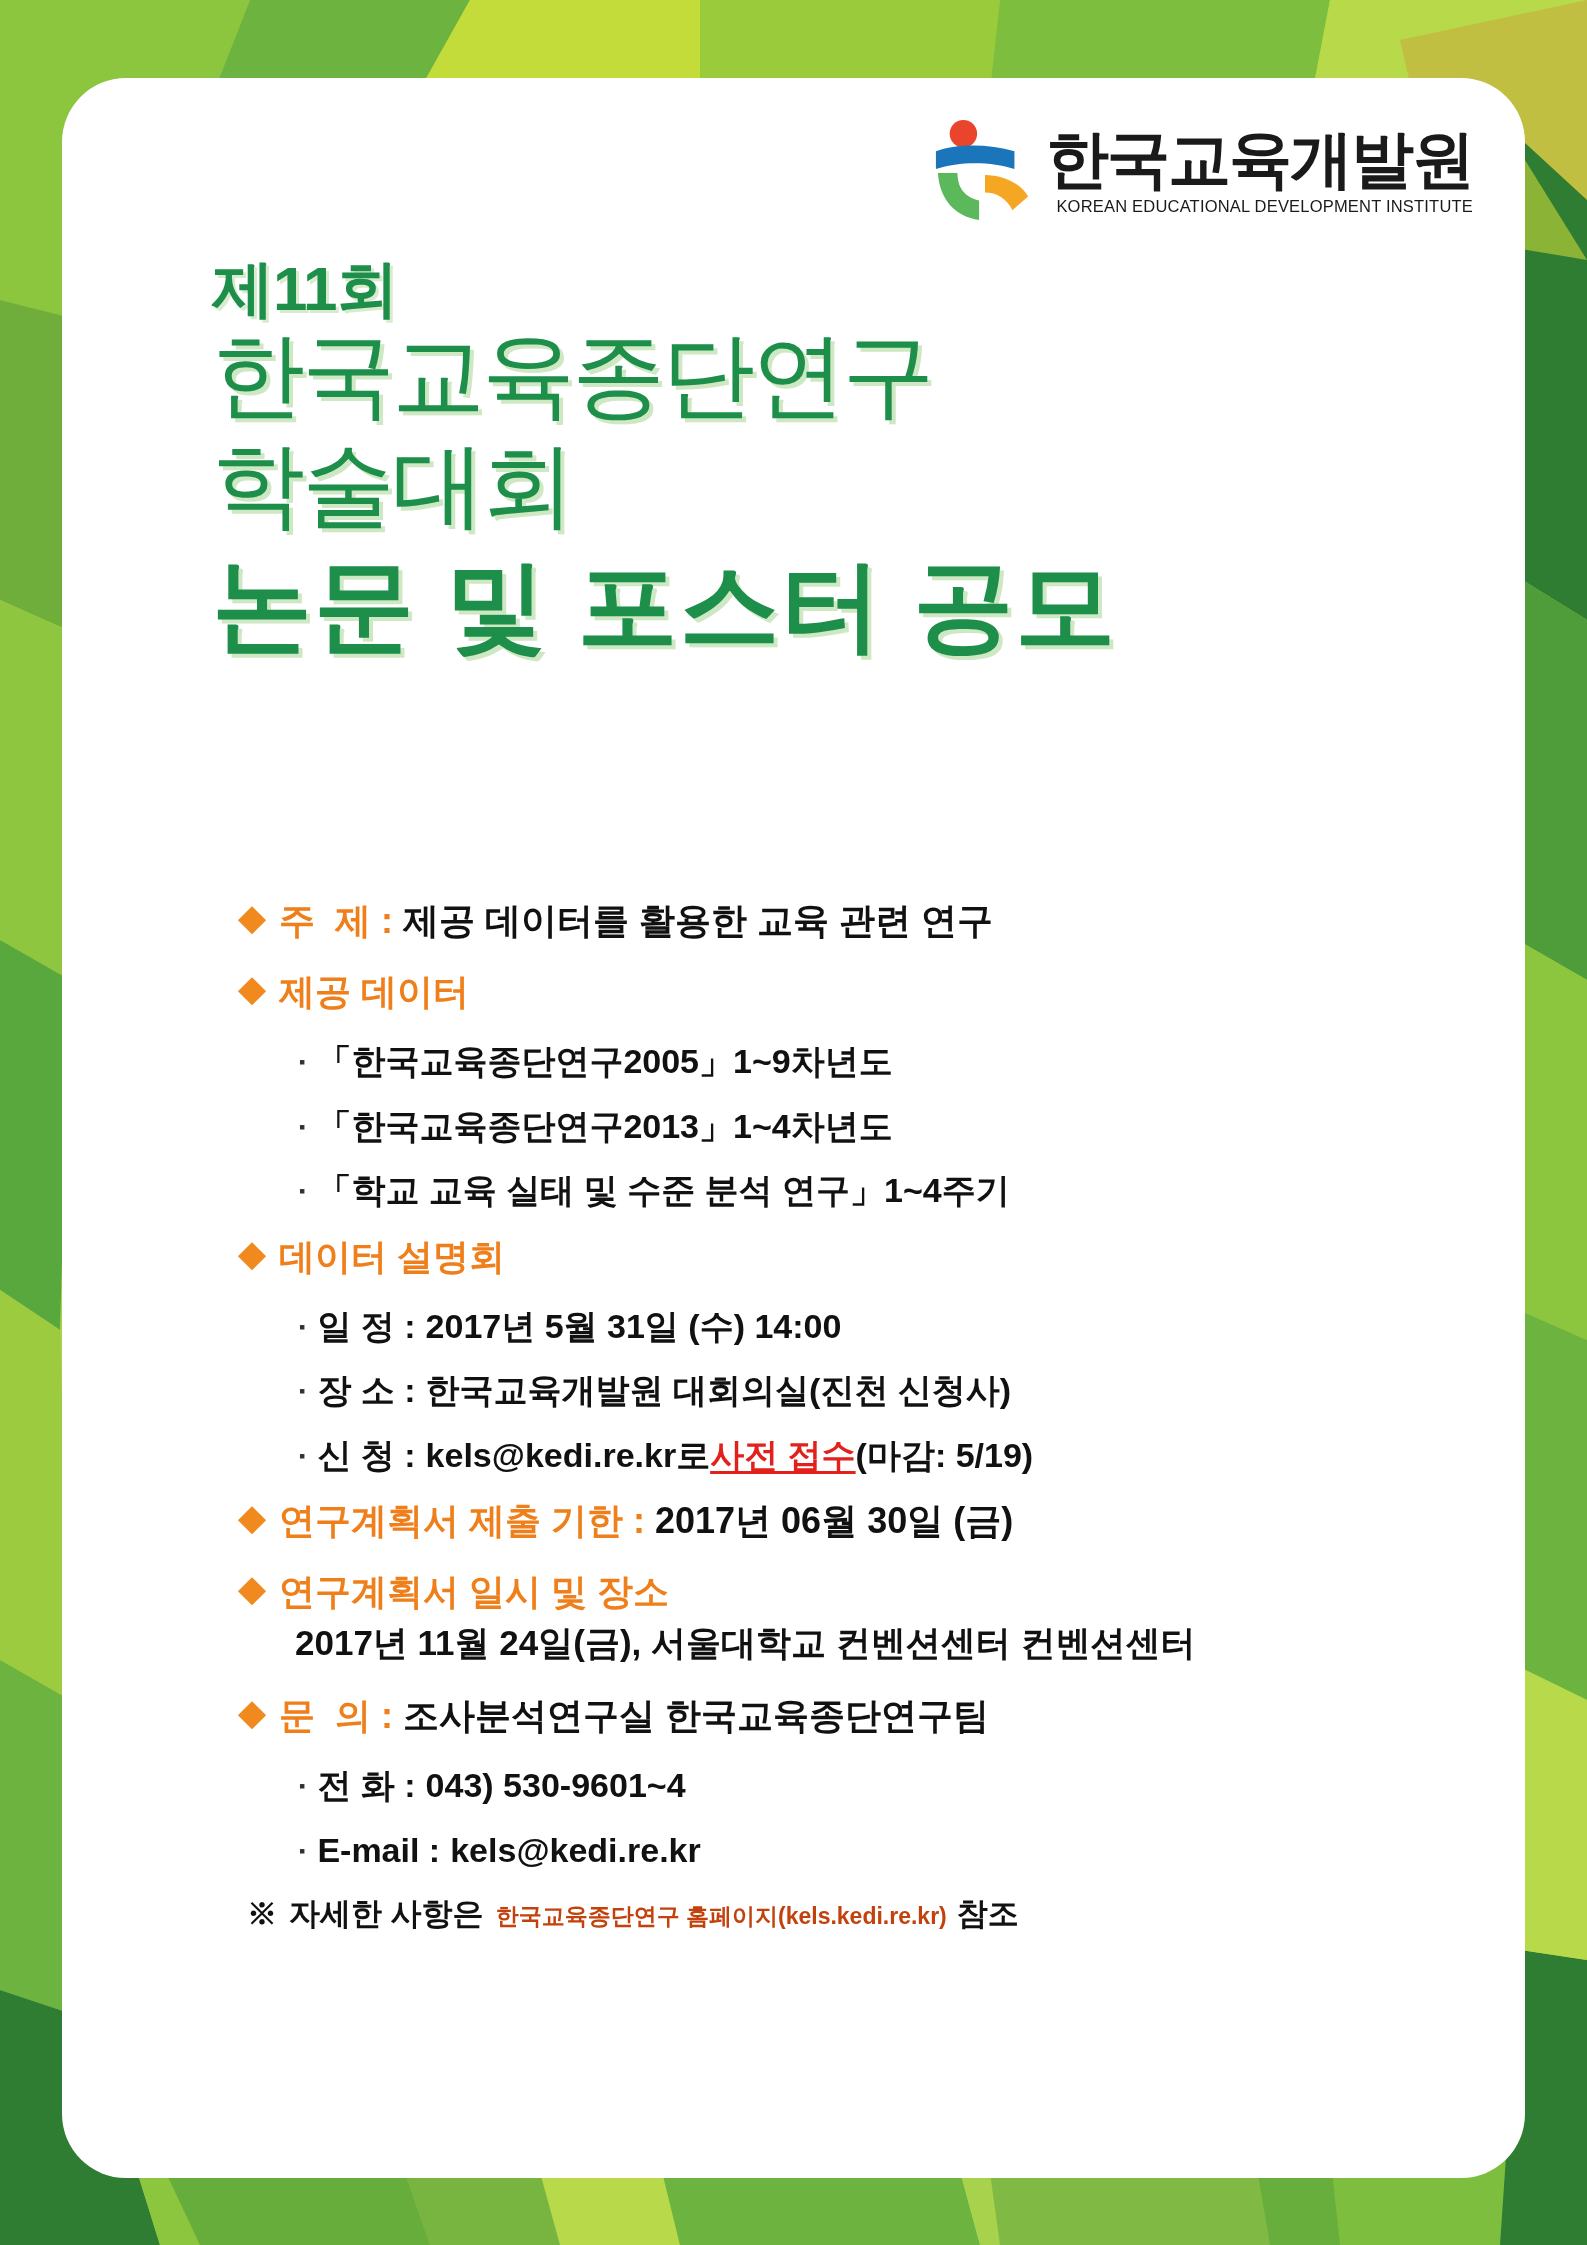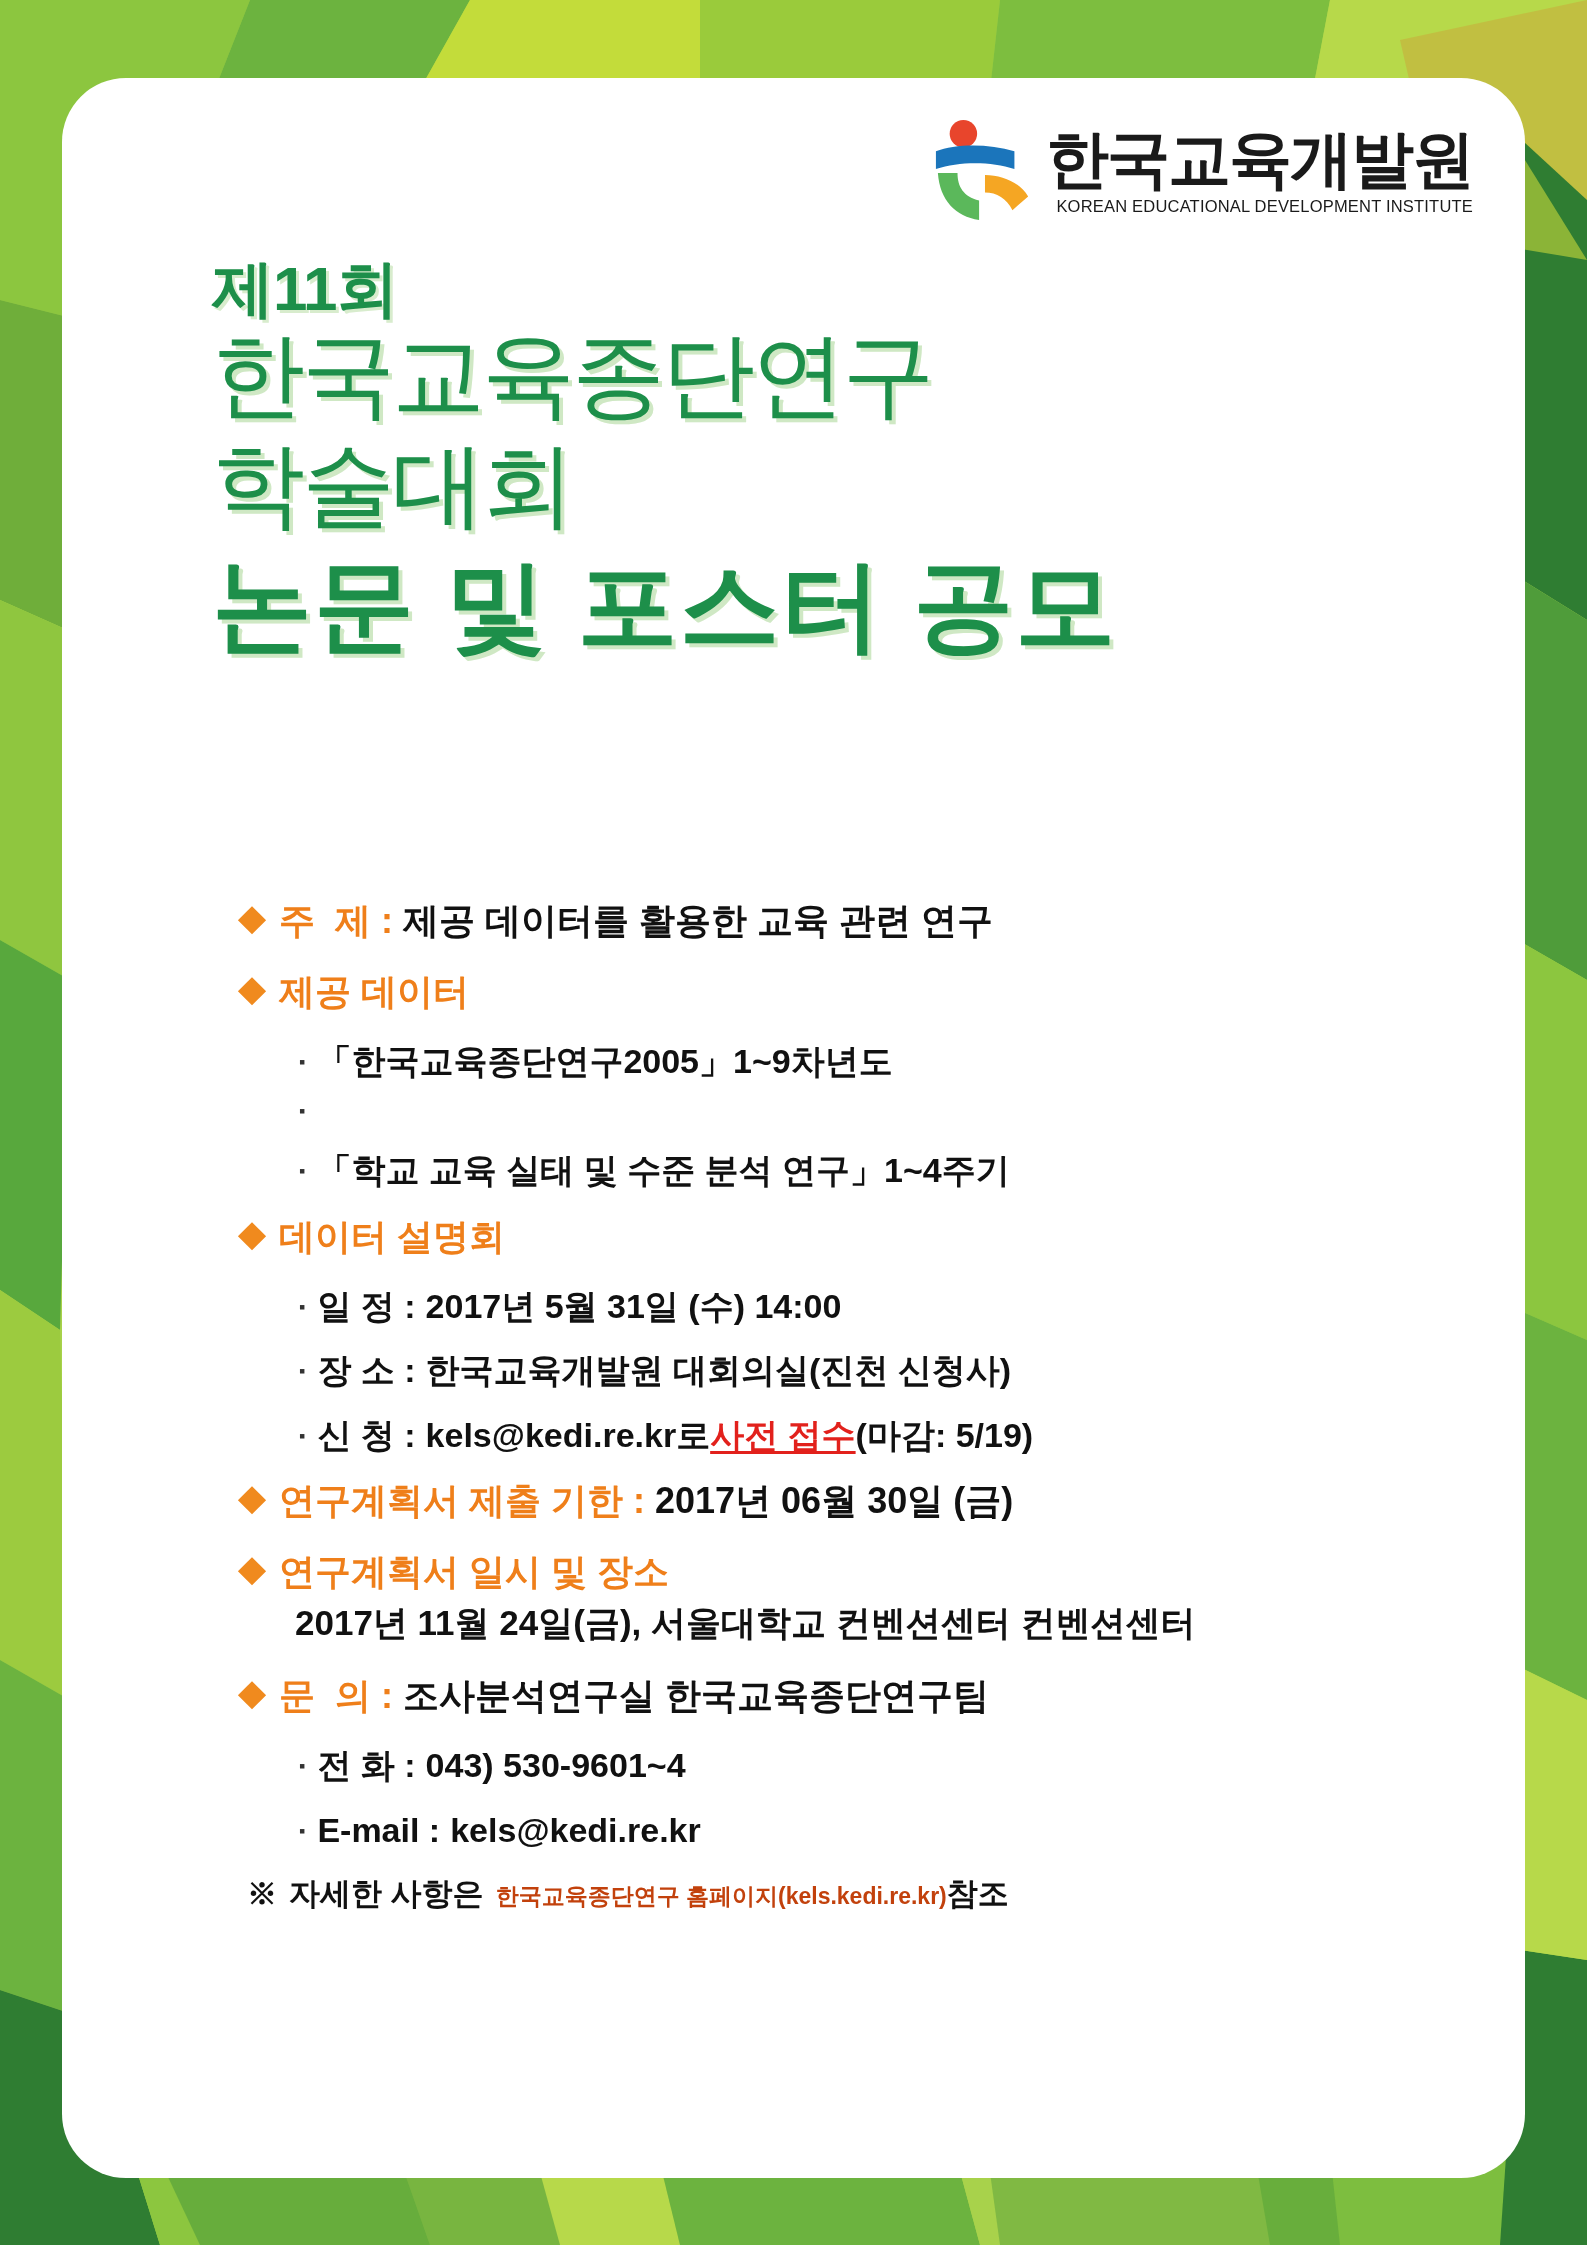--- a/index.html
+++ b/index.html
@@ -253,20 +253,21 @@
       <div class="row lvl1">
         <span class="bullet-diamond">◆</span>
         <span class="label-orange">제공 데이터</span>
       </div>
       <div class="row lvl2">
         <span class="bullet-square">▪</span>
         <span class="sub-text">「한국교육종단연구2005」1~9차년도</span>
       </div>
       <div class="row lvl2">
         <span class="bullet-square">▪</span>
+        <span class="sub-text">「한국교육종단연구2013」1~4차년도</span>
       </div>
       <div class="row lvl2">
         <span class="bullet-square">▪</span>
         <span class="sub-text">「학교 교육 실태 및 수준 분석 연구」1~4주기</span>
       </div>
 
       <div class="row lvl1">
         <span class="bullet-diamond">◆</span>
         <span class="label-orange">데이터 설명회</span>
       </div>
@@ -313,18 +314,18 @@
       <div class="row lvl2">
         <span class="bullet-square">▪</span>
         <span class="sub-text">E-mail :</span>
         <span class="sub-text" style="margin-left:10px;">kels@kedi.re.kr</span>
       </div>
 
       <div class="note-row">
         <span class="note-mark">※</span>
         <span class="note-text">자세한 사항은</span>
         <span class="note-green" style="margin-left:12px;">한국교육종단연구 홈페이지(kels.kedi.re.kr)</span>
-        <span class="note-text" style="">참조</span>
+        <span class="note-text" style="margin-left:10px;">참조</span>
       </div>
 
     </div>
   </div>
 </div>
 
 </body></html>

